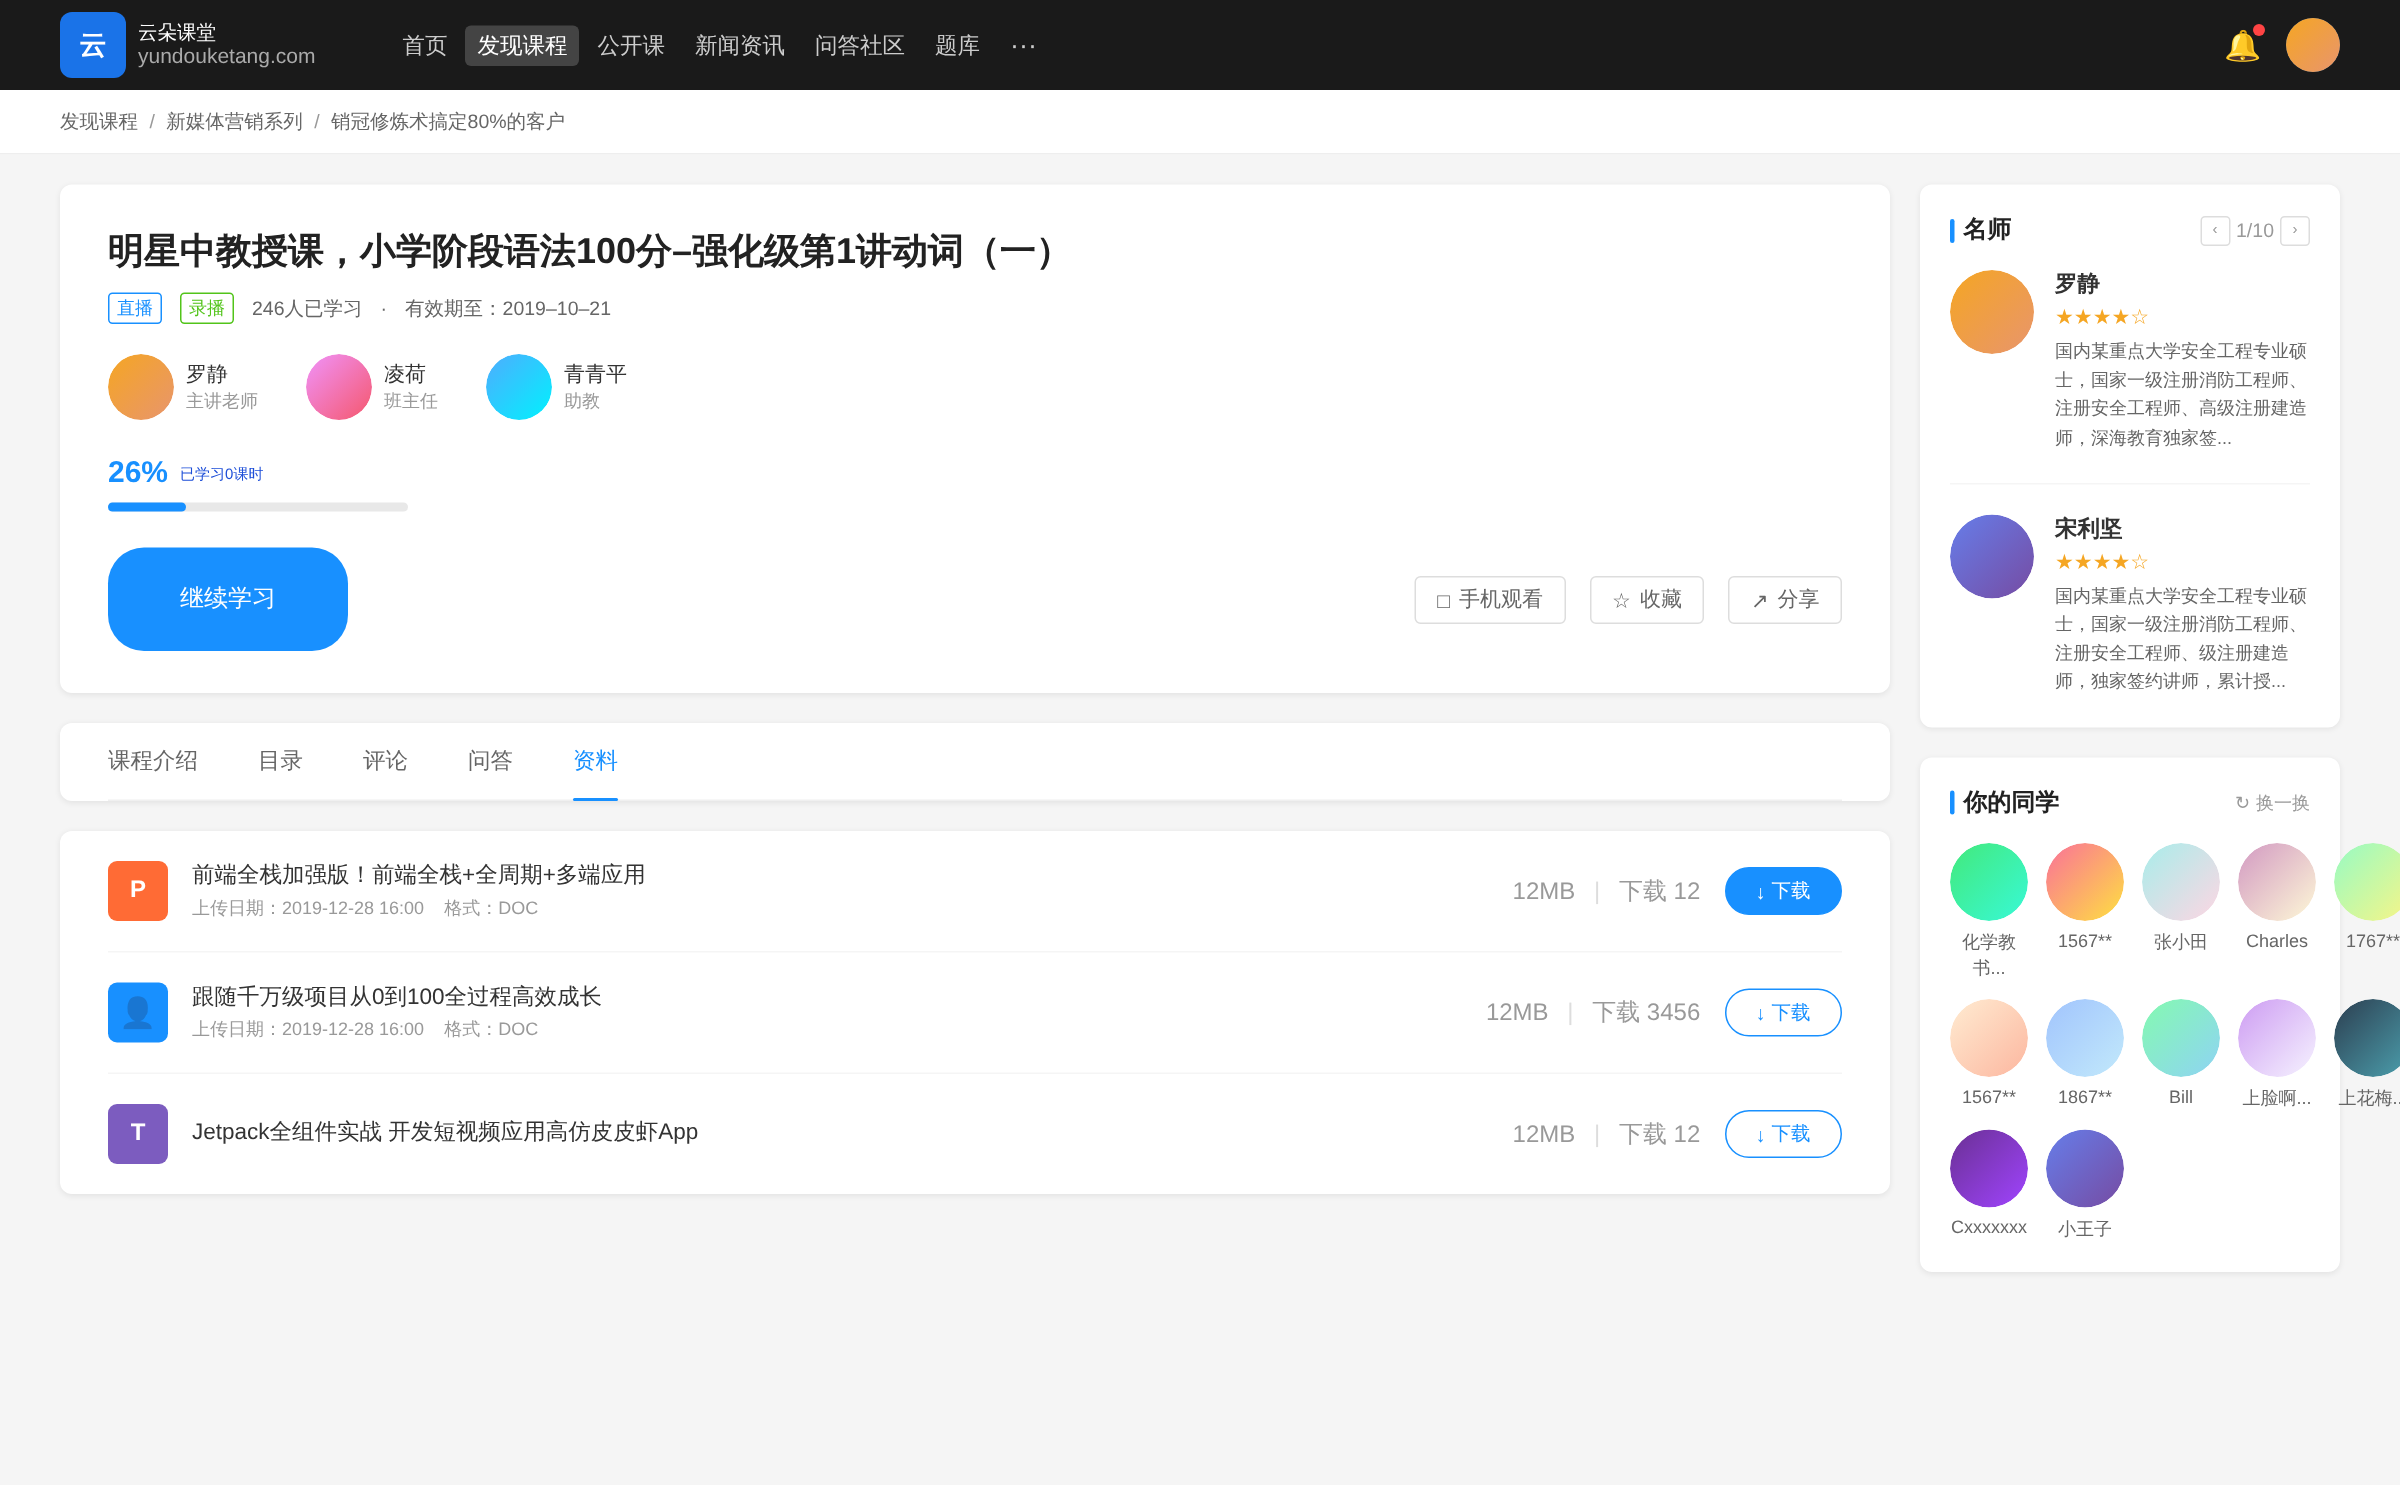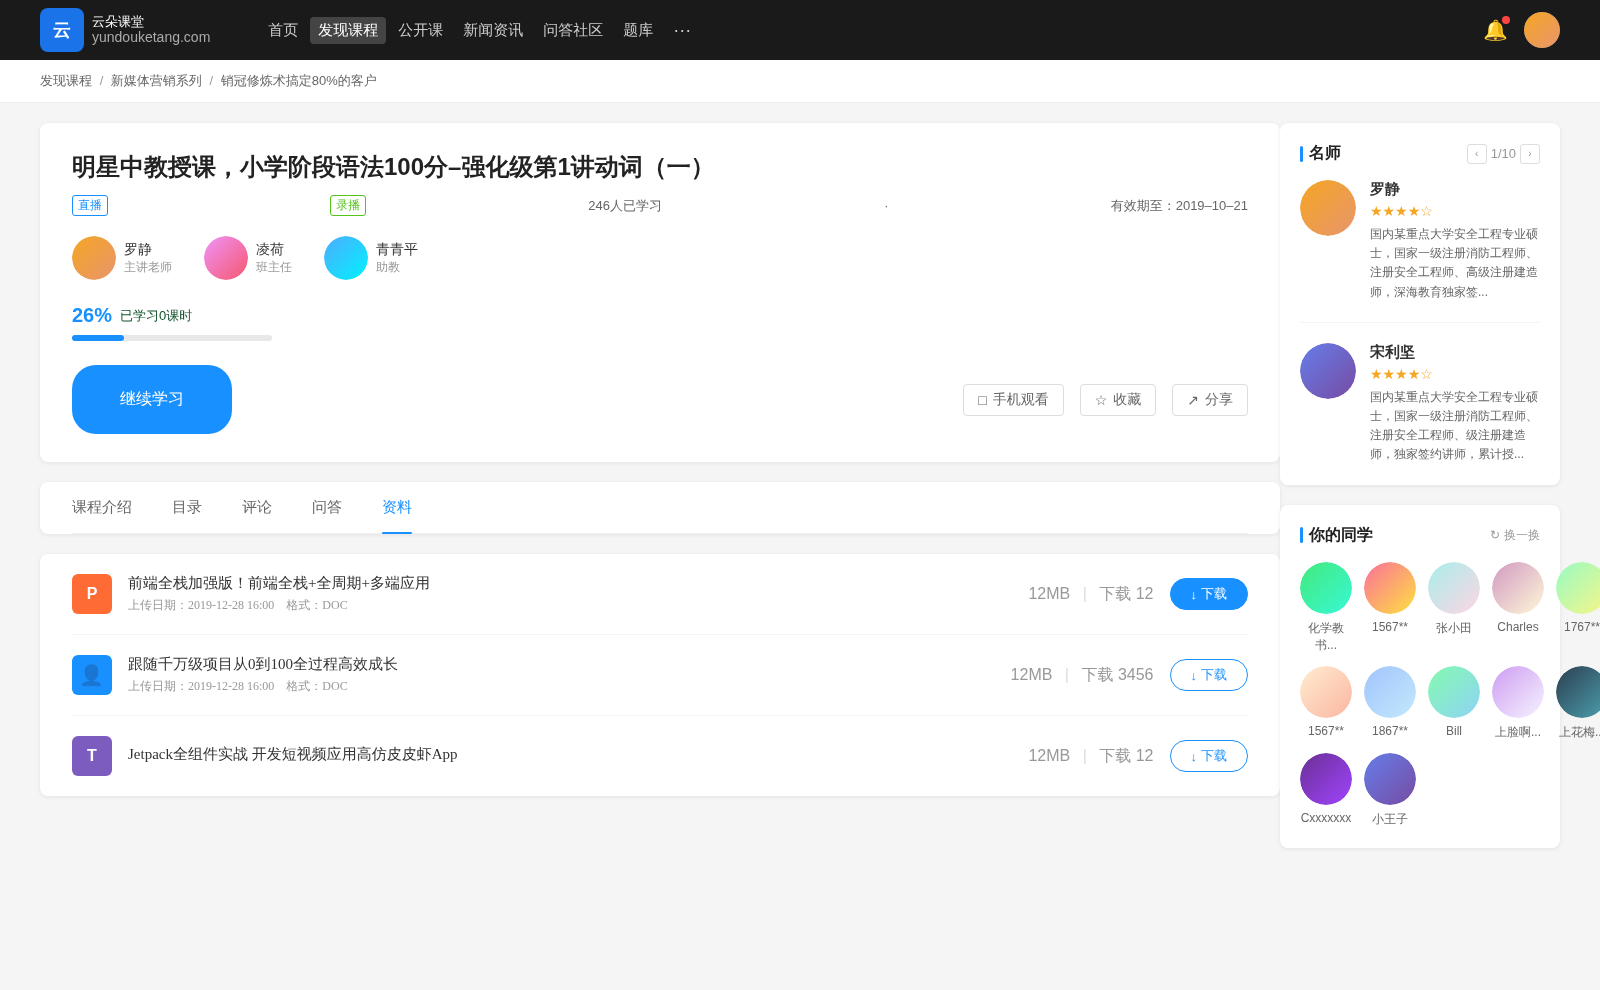--- a/index.html
+++ b/index.html
@@ -18,40 +18,40 @@
     .bell-dot { width: 8px; height: 8px; background: #ff4444; border-radius: 50%; position: absolute; top: -2px; right: -2px; }
     .avatar-header { width: 36px; height: 36px; border-radius: 50%; background: #888; overflow: hidden; cursor: pointer; }
     .avatar-img { width: 100%; height: 100%; object-fit: cover; background: linear-gradient(135deg, #c9a, #a86); }
 
     
     .breadcrumb { padding: 12px 40px; font-size: 13px; color: #666; background: white; border-bottom: 1px solid #eee; }
     .breadcrumb a { color: #666; text-decoration: none; }
     .breadcrumb span { color: #999; margin: 0 4px; }
 
     
-    .main-container { display: flex; padding: 20px 40px; max-width: 1600px; }
+    .main-container { display: flex; gap: 20px; padding: 20px 40px; max-width: 1600px; }
     .left-panel { flex: 1; }
     .right-panel { width: 280px; flex-shrink: 0; }
 
     
     .course-card { background: white; border-radius: 8px; padding: 28px 32px; margin-bottom: 20px; box-shadow: 0 1px 4px rgba(0,0,0,0.08); }
     .course-title { font-size: 24px; font-weight: bold; color: #222; margin-bottom: 12px; }
-    .course-meta { display: flex; align-items: center; gap: 12px; margin-bottom: 20px; color: #666; font-size: 13px; justify-content: space-between; }
+    .course-meta { display: flex; align-items: center; gap: 12px; margin-bottom: 20px; color: #666; font-size: 13px; }
     .badge { border: 1px solid #1890ff; color: #1890ff; border-radius: 3px; padding: 1px 5px; font-size: 12px; }
     .badge.record { border-color: #52c41a; color: #52c41a; }
     .teachers { display: flex; gap: 32px; margin-bottom: 24px; }
     .teacher-item { display: flex; align-items: center; gap: 8px; }
     .teacher-avatar { width: 44px; height: 44px; border-radius: 50%; overflow: hidden; }
     .teacher-avatar-inner { width: 100%; height: 100%; border-radius: 50%; }
     .teacher-info .name { font-size: 14px; color: #333; font-weight: 500; }
     .teacher-info .role { font-size: 12px; color: #999; }
     .progress-section { margin-bottom: 24px; }
     .progress-label { display: flex; align-items: center; gap: 8px; margin-bottom: 8px; }
     .progress-percent { color: #1890ff; font-size: 20px; font-weight: bold; }
-    .progress-text { color: #14532d; font-size: 13px; }
+    .progress-text { color: #1d4ed8; font-size: 10px; }
     .progress-bar-bg { height: 6px; background: #e8e8e8; border-radius: 3px; width: 200px; }
     .progress-bar-fill { height: 6px; background: #1890ff; border-radius: 3px; }
     .action-row { display: flex; align-items: center; gap: 20px; }
     .btn-continue { background: #1890ff; color: white; border: none; border-radius: 24px; padding: 24px 48px; font-size: 16px; cursor: pointer; font-weight: 500; }
     .action-buttons { margin-left: auto; display: flex; gap: 16px; }
     .action-btn { display: flex; align-items: center; gap: 6px; color: #666; font-size: 14px; cursor: pointer; border: 1px solid #ddd; border-radius: 4px; padding: 6px 14px; background: white; }
 
     
     .tabs-container { background: white; border-radius: 8px; padding: 0 32px; margin-bottom: 20px; box-shadow: 0 1px 4px rgba(0,0,0,0.08); }
     .tabs { display: flex; gap: 40px; border-bottom: 1px solid #f0f0f0; }
@@ -60,21 +60,21 @@
     .tab-item.active::after { content: ''; position: absolute; bottom: -1px; left: 0; right: 0; height: 2px; background: #1890ff; border-radius: 1px; }
 
     
     .resource-list { background: white; border-radius: 8px; padding: 0 32px; box-shadow: 0 1px 4px rgba(0,0,0,0.08); }
     .resource-item { display: flex; align-items: center; padding: 20px 0; border-bottom: 1px solid #f5f5f5; gap: 16px; }
     .resource-item:last-child { border-bottom: none; }
     .resource-icon { width: 40px; height: 40px; border-radius: 6px; display: flex; align-items: center; justify-content: center; color: white; font-size: 16px; font-weight: bold; flex-shrink: 0; }
     .resource-icon.orange { background: #ff6b35; }
     .resource-icon.blue { background: #1890ff; }
     .resource-icon.purple { background: #7c5cbf; }
-    .resource-info { flex: 1; font-family: Liberation Serif, serif; }
+    .resource-info { flex: 1; }
     .resource-name { font-size: 15px; color: #333; margin-bottom: 4px; font-weight: 500; }
     .resource-meta { font-size: 12px; color: #999; }
     .resource-stats { color: #999; font-size: 16px; white-space: nowrap; }
     .divider { color: #ddd; margin: 0 8px; }
     .btn-download { border: 1px solid #1890ff; color: #1890ff; background: white; border-radius: 20px; padding: 6px 20px; cursor: pointer; font-size: 13px; display: flex; align-items: center; gap: 4px; }
     .btn-download.filled { background: #1890ff; color: white; }
 
     
     .panel-card { background: white; border-radius: 8px; padding: 20px; box-shadow: 0 1px 4px rgba(0,0,0,0.08); margin-bottom: 20px; }
     .panel-header { display: flex; align-items: center; justify-content: space-between; margin-bottom: 16px; }

